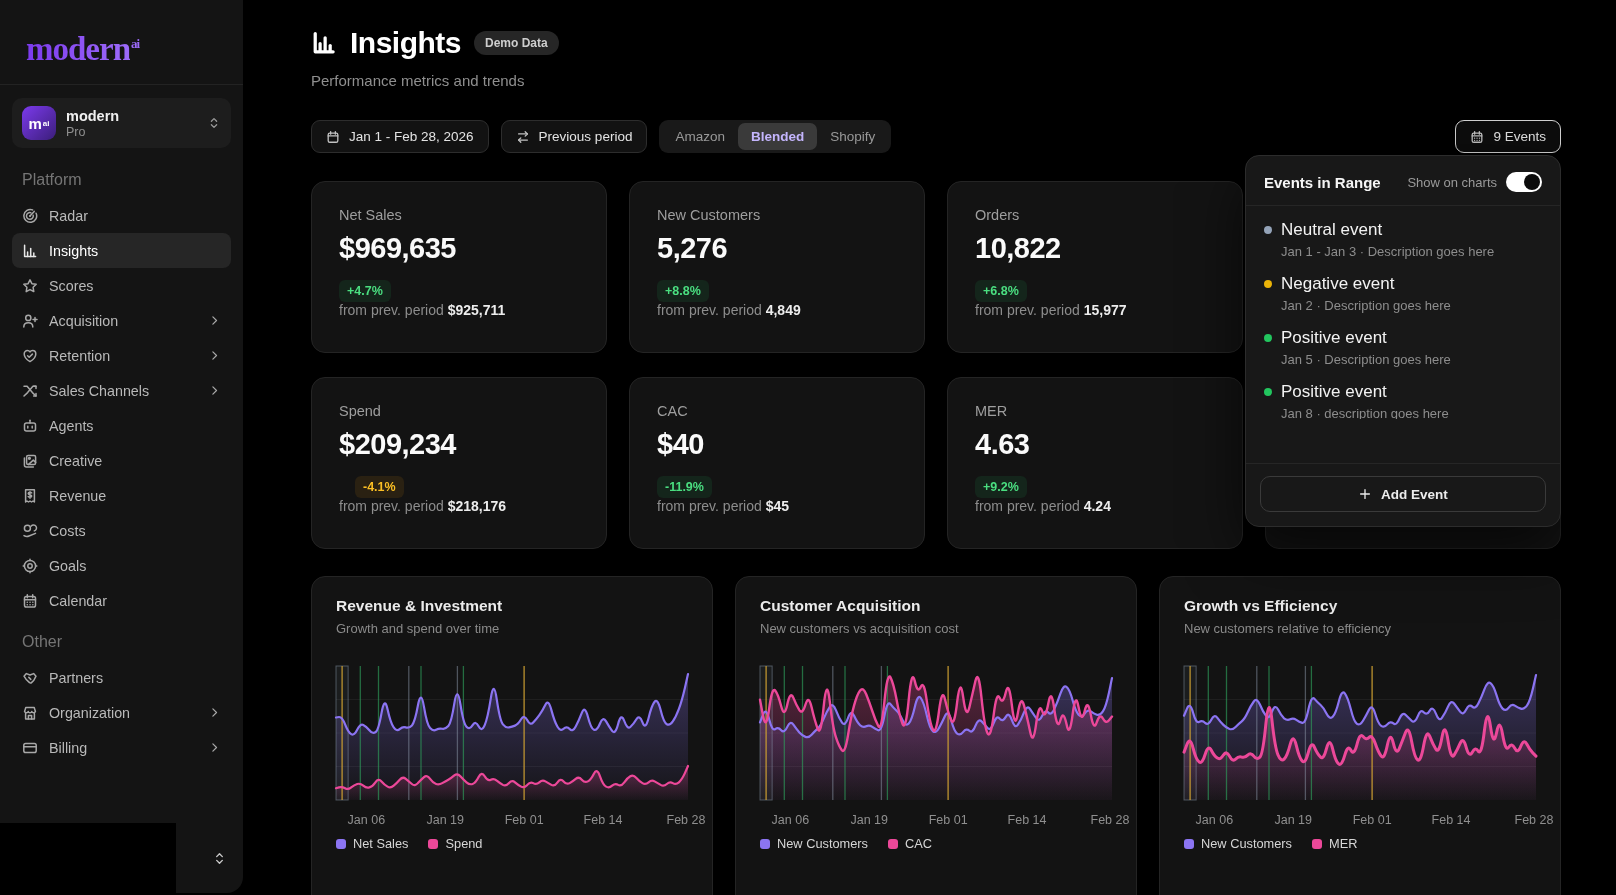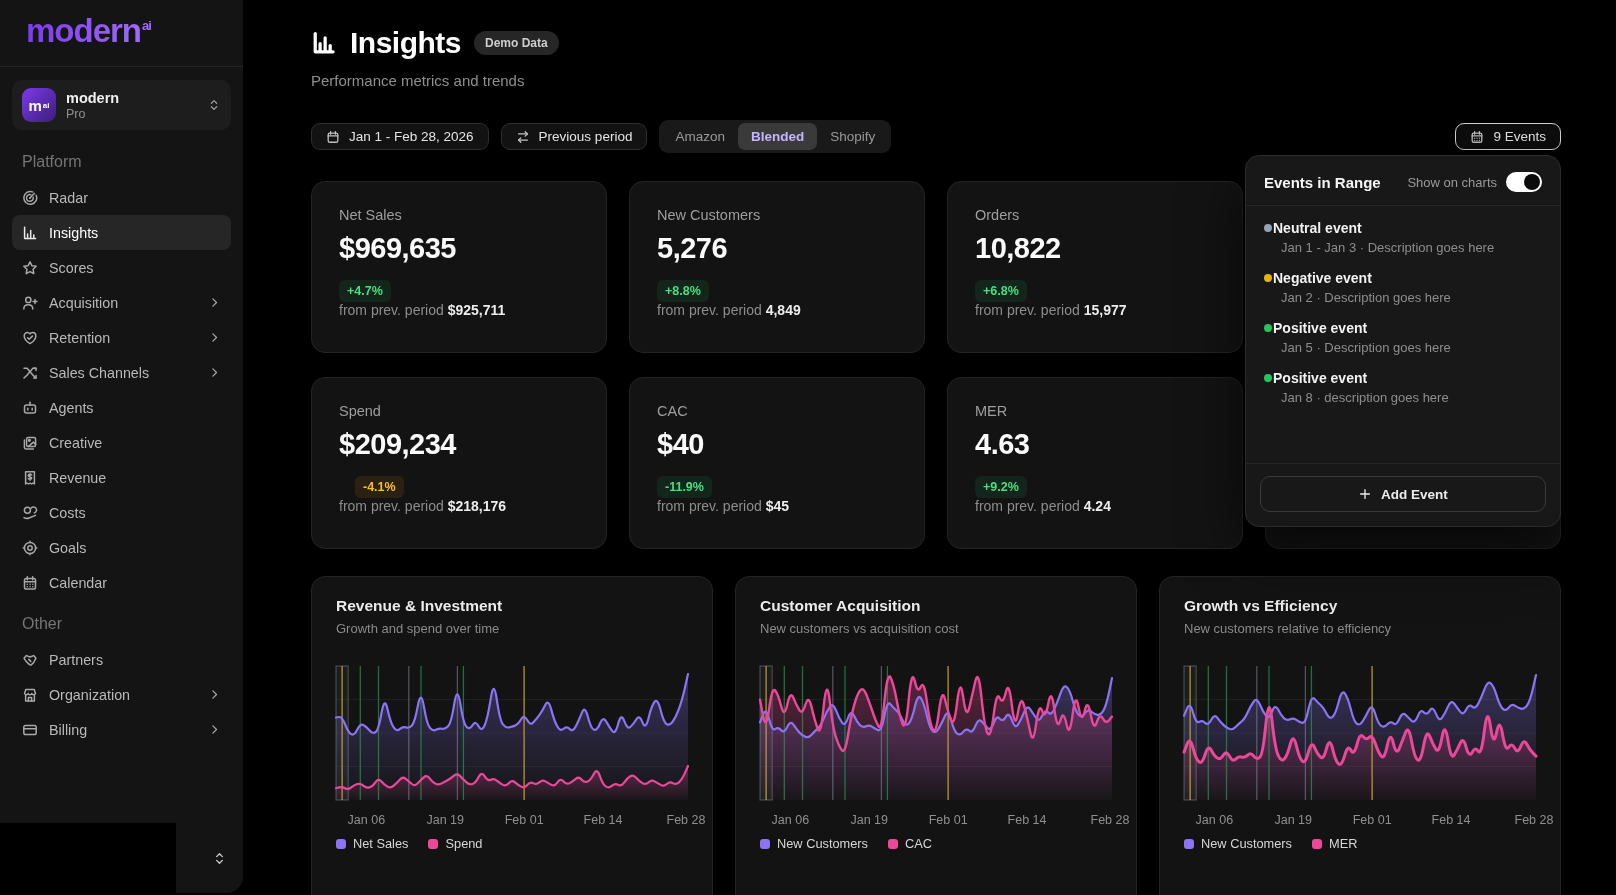--- a/index.html
+++ b/index.html
@@ -3,21 +3,21 @@
 <meta charset="utf-8">
 <style>
   * { margin:0; padding:0; box-sizing:border-box; }
   html,body { width:1616px; height:895px; background:#000; overflow:hidden;
     font-family:"Liberation Sans", sans-serif; color:#fff; }
   .app { display:flex; width:1616px; height:895px; position:relative; }
 
   
   .sidebar { width:243px; flex:0 0 243px; height:893px; background:#141414;
     border-radius:0 0 16px 0; position:relative; }
-  .logo { padding:12px 26px 16px; font-size:33px; font-weight:700; letter-spacing:-1px; }
+  .logo { padding:31px 26px 16px; font-size:33px; font-weight:700; letter-spacing:-1px;font-family:Liberation Serif, serif; }
   .logo-text { background:linear-gradient(90deg,#7c3aed,#9d6bfa);
     -webkit-background-clip:text; background-clip:text; color:transparent; }
   .logo sup { font-size:13px; font-weight:700; color:#9d6bfa; margin-left:1px; }
   .sidebar-divider { border-top:1px solid #232323; }
   .workspace { margin:13px 12px 4px; padding:8px 10px; border-radius:10px; background:#1d1d1d;
     display:flex; align-items:center; gap:10px; cursor:pointer; }
   .ws-avatar { width:34px; height:34px; border-radius:9px; flex:0 0 34px;
     background:linear-gradient(135deg,#7c3aed,#3b1e7a); display:flex; align-items:center;
     justify-content:center; font-weight:700; font-size:15px; }
   .ws-avatar sup { font-size:8px; margin-left:1px; }
@@ -44,21 +44,21 @@
   main { flex:1; padding:26px 55px 0 68px; position:relative; }
   .title-row { display:flex; align-items:center; gap:13px; }
   .title-icon { width:26px; height:26px; stroke:#fff; fill:none; stroke-width:2;
     stroke-linecap:round; stroke-linejoin:round; }
   h1 { font-size:30px; font-weight:800; letter-spacing:-0.5px; }
   .badge { background:#262626; color:#cecece; font-size:12px; font-weight:600;
     padding:5px 11px; border-radius:999px; }
   .subtitle { margin-top:12px; font-size:15px; color:#8f8f8f; }
 
   .toolbar { margin-top:31px; display:flex; align-items:center; gap:12px; }
-  .tb-btn { height:27px; display:inline-flex; align-items:center; gap:9px; padding:0 14px;
+  .tb-btn { height:33px; display:inline-flex; align-items:center; gap:9px; padding:0 14px;
     background:#121212; border:1px solid #2d2d2d; border-radius:9px; color:#e3e3e3;
     font-size:13.5px; font-family:inherit; cursor:pointer; }
   .tb-btn .icn { width:14px; height:14px; color:#c2c2c2; }
   .segments { background:#191919; border-radius:9px; padding:3px; display:flex; }
   .seg { border:none; background:none; padding:6px 13px; border-radius:7px; font-size:13.5px;
     color:#989898; font-family:inherit; cursor:pointer; }
   .seg.selected { background:#3a3a3a; color:#c4b5fd; font-weight:700; }
   .events-btn { margin-left:auto; border:1px solid #d2d2d2; background:#0d0d0d; }
 
   .kpi-grid { margin-top:28px; display:grid; grid-template-columns:repeat(4,1fr); gap:24px 22px; }
@@ -90,21 +90,21 @@
   .ep-head { display:flex; align-items:center; padding:16px 18px 13px; gap:9px;
     border-bottom:1px solid #262626; }
   .ep-title { font-size:15px; font-weight:700; color:#f5f5f5; flex:1; }
   .ep-toggle-label { font-size:13px; color:#9a9a9a; }
   .tgl { width:36px; height:20px; border-radius:999px; background:#fff; position:relative;
     border:none; cursor:pointer; flex:0 0 36px; }
   .tgl::after { content:""; position:absolute; right:2px; top:2px; width:16px; height:16px;
     border-radius:50%; background:#0b0b0b; }
   .ep-list { flex:1; overflow:hidden; padding:14px 18px 0; }
   .ep-item { margin-bottom:15px; cursor:pointer; }
-  .ep-item-title { display:flex; align-items:center; gap:1px; font-size:14px; font-weight:700;
+  .ep-item-title { display:flex; align-items:center; gap:9px; font-size:17px; font-weight:400;
     color:#f2f2f2; }
   .ep-dot { width:8px; height:8px; border-radius:50%; flex:0 0 8px; }
   .ep-meta { margin-left:17px; margin-top:4px; font-size:13px; color:#8d8d8d; }
   .ep-foot { padding:12px 14px 14px; border-top:1px solid #262626;margin-top:44px; }
   .add-event { width:100%; height:36px; border-radius:10px; border:1px solid #3a3a3a;
     background:none; color:#ececec; font-size:13.5px; font-weight:600; font-family:inherit;
     display:flex; align-items:center; justify-content:center; gap:9px; cursor:pointer; }
   .add-event .icn { width:14px; height:14px; }
 </style>
 </head>

